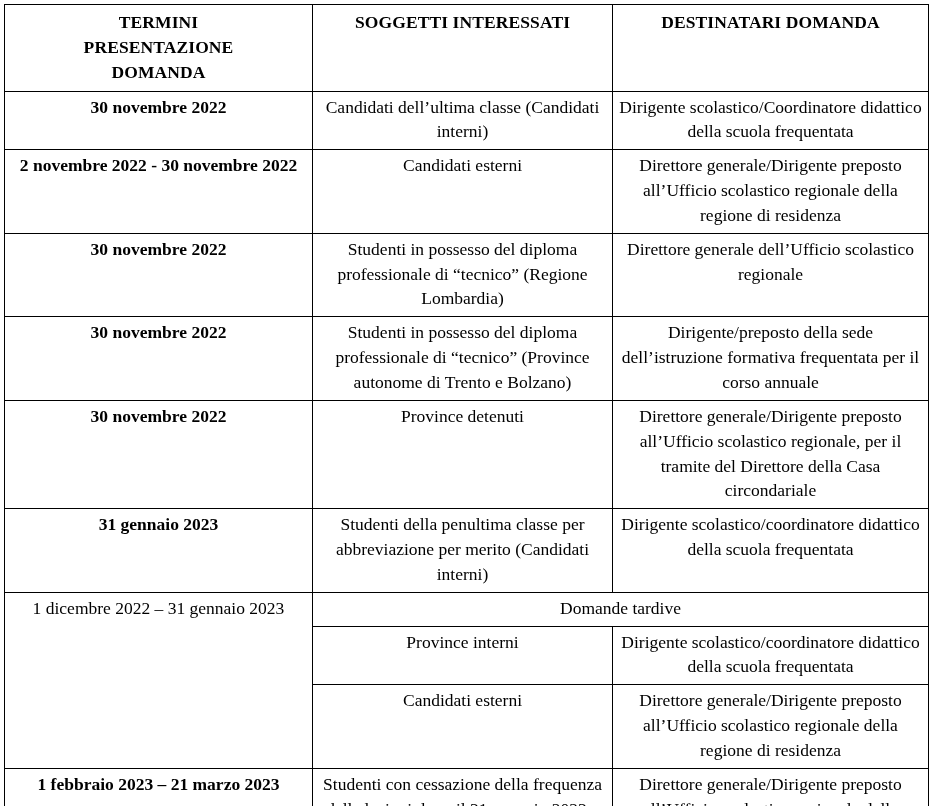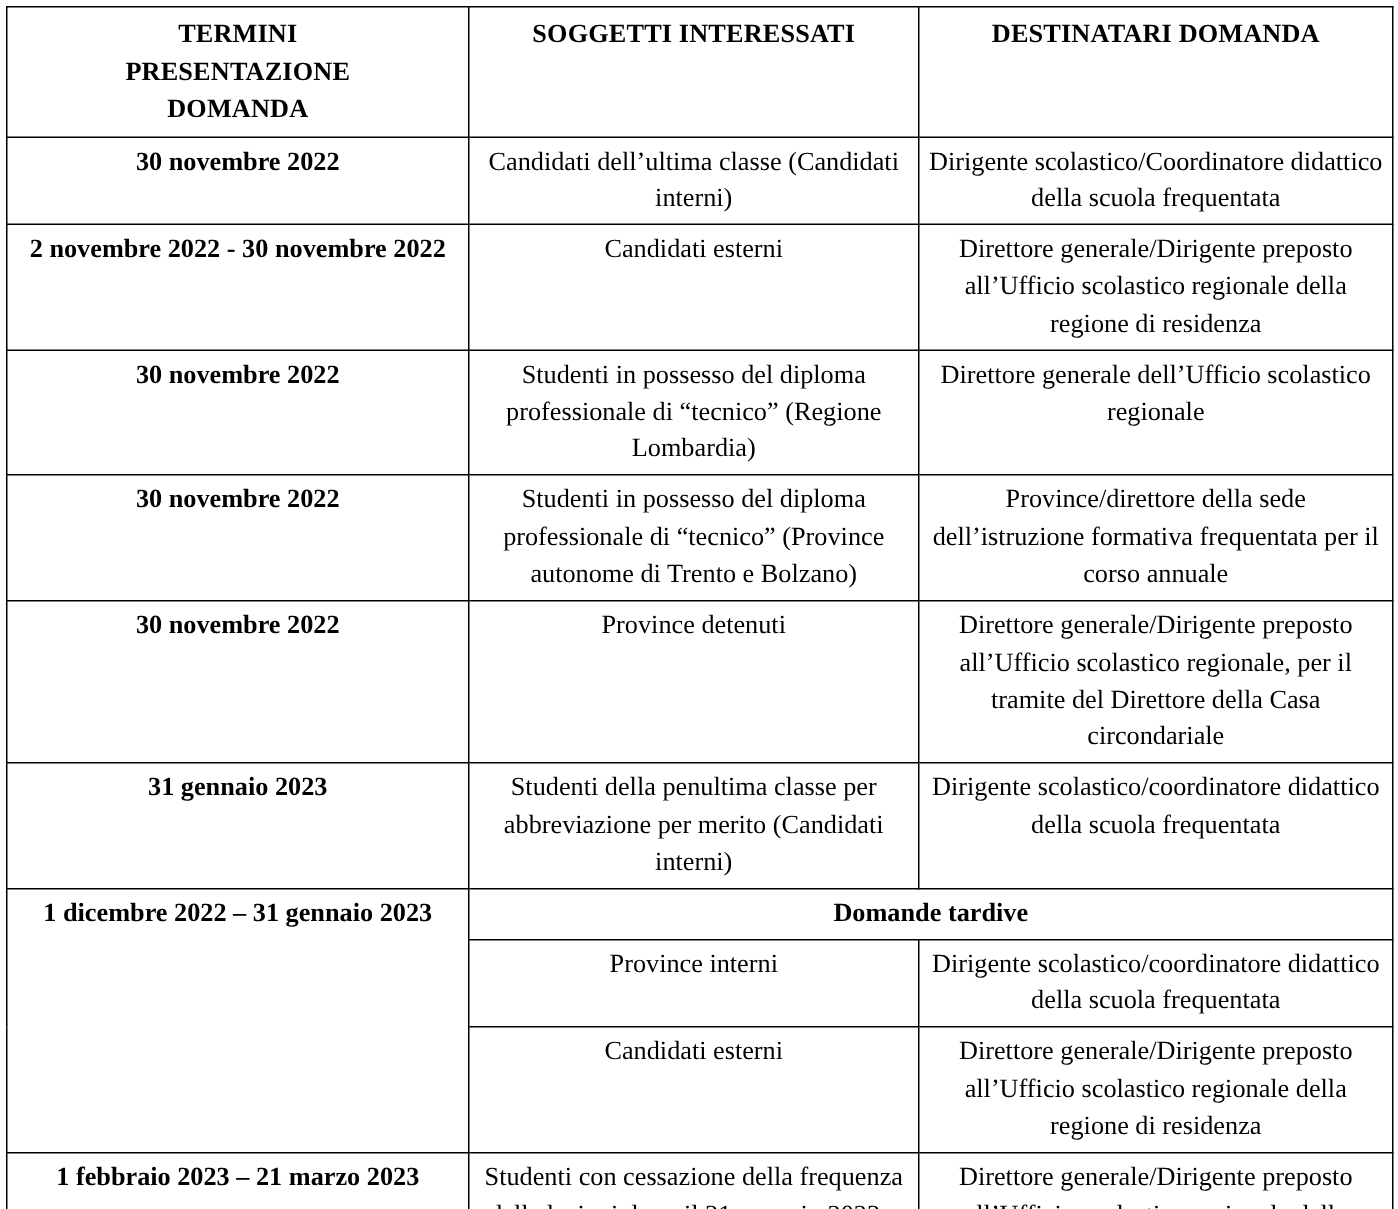--- a/index.html
+++ b/index.html
@@ -61,26 +61,26 @@
     margin-top: 30px;
   }
 
   td.c-soggetti,
   td.c-destinatari {
     font-weight: normal;
   }
 
   
   td.c-tardive {
-    font-weight: bold;
+    font-weight: normal;
   }
 
   
   td.c-termini-merged {
-    font-weight: bold;
+    font-weight: normal;
     vertical-align: top;
   }
 
   .cell-line {
     display: block;
   }
 </style>
 </head>
 <body>
 
@@ -121,21 +121,21 @@
 
       <tr>
         <td class="c-termini">30 novembre 2022</td>
         <td class="c-soggetti">Studenti in possesso del diploma professionale di “tecnico” (Regione Lombardia)</td>
         <td class="c-destinatari">Direttore generale dell’Ufficio scolastico regionale</td>
       </tr>
 
       <tr>
         <td class="c-termini">30 novembre 2022</td>
         <td class="c-soggetti">Studenti in possesso del diploma professionale di “tecnico” (Province autonome di Trento e Bolzano)</td>
-        <td class="c-destinatari">Province/direttore della sede dell’istruzione formativa frequentata per il corso annuale</td>
+        <td class="c-destinatari">Dirigente/preposto della sede dell’istruzione formativa frequentata per il corso annuale</td>
       </tr>
 
       <tr>
         <td class="c-termini">30 novembre 2022</td>
         <td class="c-soggetti">Province detenuti</td>
         <td class="c-destinatari">Direttore generale/Dirigente preposto all’Ufficio scolastico regionale, per il tramite del Direttore della Casa circondariale</td>
       </tr>
 
       <tr>
         <td class="c-termini">31 gennaio 2023</td>

